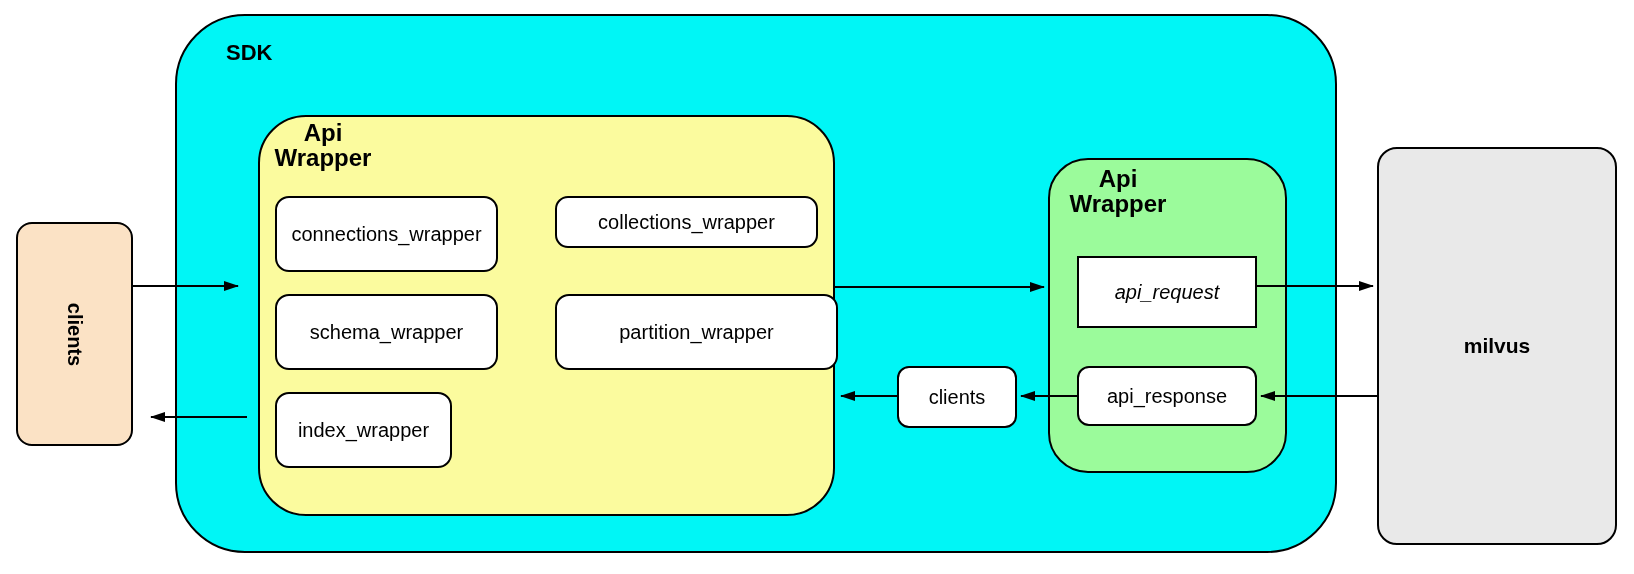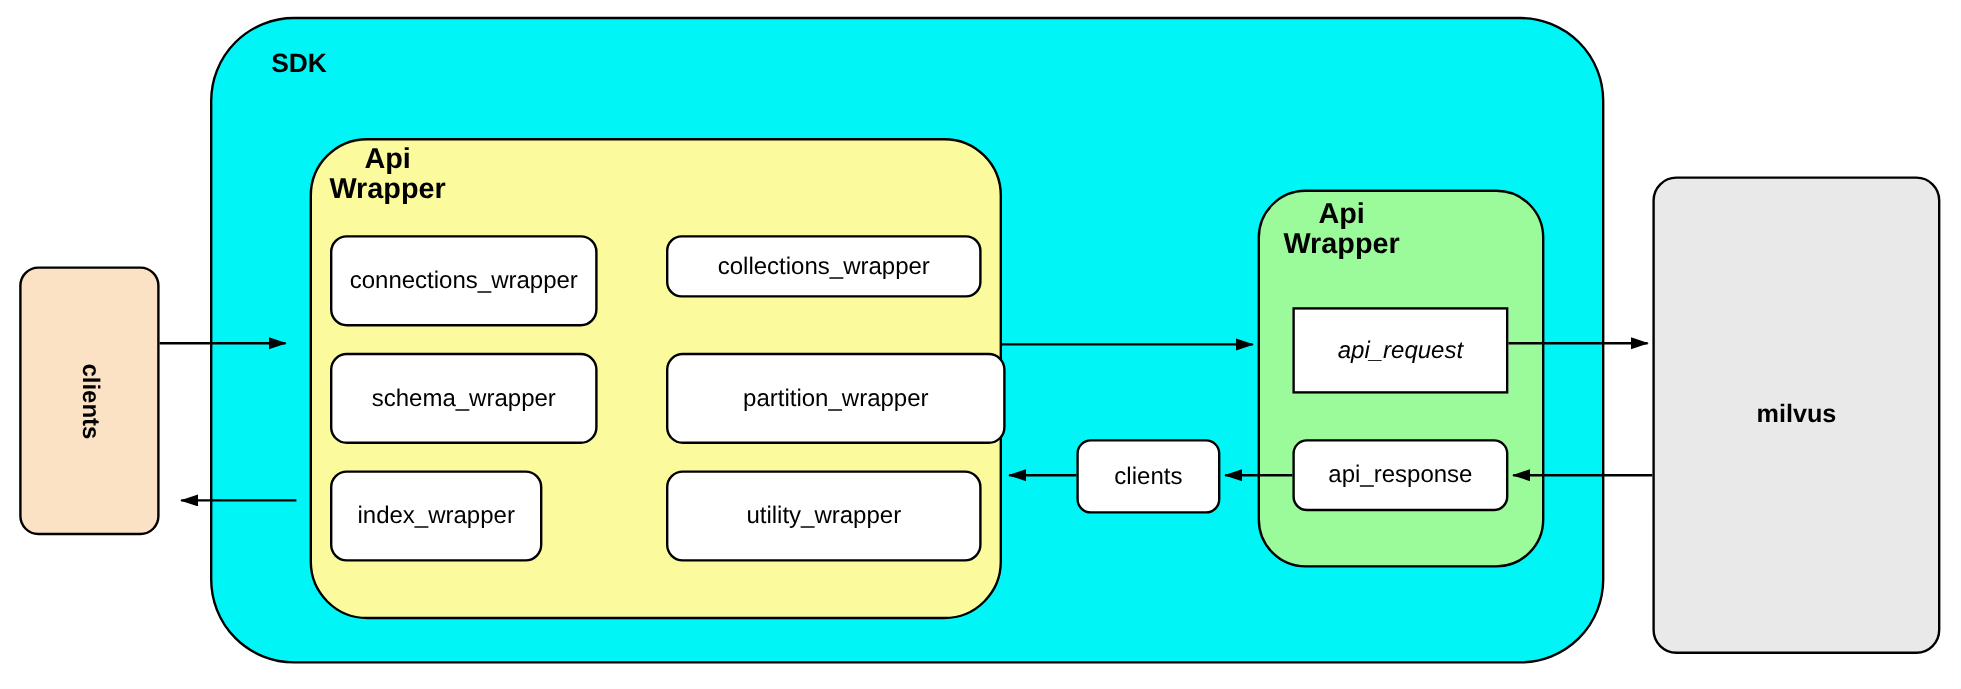--- a/index.html
+++ b/index.html
@@ -89,21 +89,20 @@
 
   <div class="node milvus">
     <span>milvus</span>
   </div>
 
   <div class="node leaf b-connections">connections_wrapper</div>
   <div class="node leaf b-collections">collections_wrapper</div>
   <div class="node leaf b-schema">schema_wrapper</div>
   <div class="node leaf b-partition">partition_wrapper</div>
   <div class="node leaf b-index">index_wrapper</div>
-  <div class="node leaf b-utility">utility_wrapper</div>
 
   <div class="node leaf b-request">api_request</div>
   <div class="node leaf b-response">api_response</div>
   <div class="node leaf b-checker">clients</div>
 
   <svg class="arrows" width="1634" height="574" viewBox="0 0 1634 574">
     <defs>
       <marker id="ah" markerWidth="16" markerHeight="12" refX="14" refY="5" orient="auto" markerUnits="userSpaceOnUse">
         <path d="M0,0 L15,5 L0,10 z" fill="#000"></path>
       </marker>

